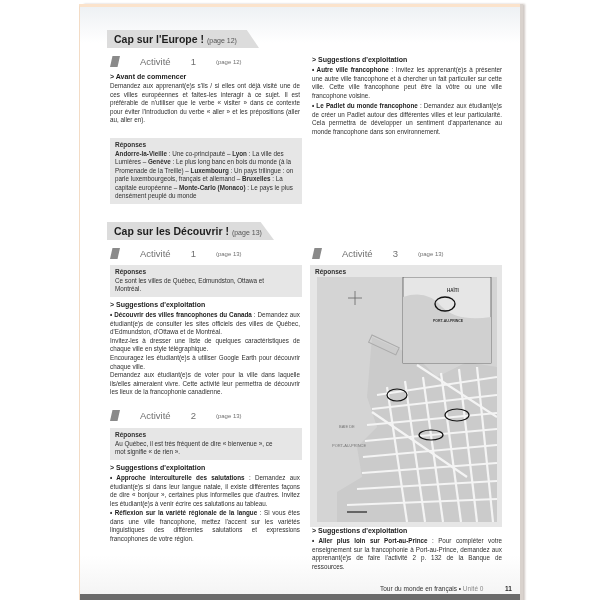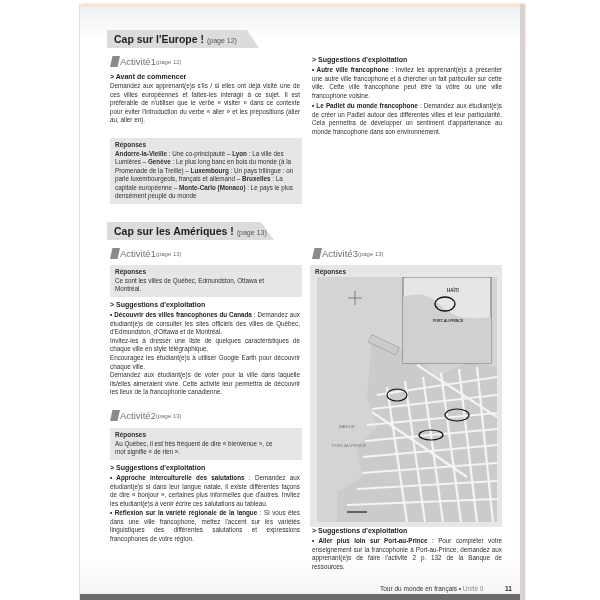--- a/index.html
+++ b/index.html
@@ -16,21 +16,21 @@
   .bottom-bar {
     position:absolute; left:80px; top:594px; width:440px; height:6px;
     background:#6b6b6b;
   }
   .section-banner {
     position:absolute; height:18px; background:#dcdcdc;
     clip-path: polygon(0 0, 92% 0, 100% 100%, 0 100%);
     font-weight:bold; font-size:10.5px; line-height:18px; padding-left:7px; color:#1e1e1e;
   }
   .section-banner .pg { font-weight:normal; font-size:7px; color:#555; }
-  .act-head { position:absolute; display:flex; align-items:center; gap:0; font-size:9px; color:#6a6a6a; }
+  .act-head { position:absolute; display:flex; align-items:center; gap:20px; font-size:9px; color:#6a6a6a; }
   .act-head .flag { width:10px; height:11px; background:#8a8a8a; clip-path:polygon(25% 0,100% 0,75% 100%,0 100%); }
   .act-head .t { font-size:9.5px; color:#707070; }
   .act-head .pg { font-size:6px; color:#707070; }
   .txt { position:absolute; font-size:6.3px; line-height:8.6px; text-align:justify; color:#2f2f2f; }
   .txt b { color:#1c1c1c; }
   .sub { position:absolute; font-size:7px; font-weight:bold; color:#1c1c1c; }
   .rep-box { position:absolute; background:#e6e6e6; padding:3px 5px; font-size:6.3px; line-height:8.5px; color:#2f2f2f; }
   .rep-box .rh { font-weight:bold; font-size:6.5px; }
   .foot { position:absolute; top:585px; left:380px; font-size:6.5px; color:#333; }
   .foot .u { color:#8a8a8a; }
@@ -66,21 +66,21 @@
 
 <div class="sub" style="left:312px;top:56px;">&gt; Suggestions d'exploitation</div>
 <div class="txt" style="left:312px;top:66px;width:190px;">
   <b>• Autre ville francophone</b><span> : Invitez les apprenant(e)s à présenter une autre ville francophone et à chercher un fait particulier sur cette ville. Cette ville francophone peut être la vôtre ou une ville francophone voisine.</span>
 </div>
 <div class="txt" style="left:312px;top:102px;width:190px;">
   <b>• Le Padlet du monde francophone</b><span> : Demandez aux étudiant(e)s de créer un Padlet autour des différentes villes et leur particularité. Cela permettra de développer un sentiment d'appartenance au monde francophone dans son environnement.</span>
 </div>
 
 <div class="section-banner" style="left:107px;top:222px;width:160px;">
-  <span>Cap sur les Amériques !</span>
+  <span>Cap sur les Découvrir !</span>
   <span class="pg">(page 13)</span>
 </div>
 
 <div class="act-head" style="left:110px;top:248px;">
   <span class="flag"></span>
   <span class="t">Activité</span>
   <span class="t">1</span>
   <span class="pg">(page 13)</span>
 </div>
 

